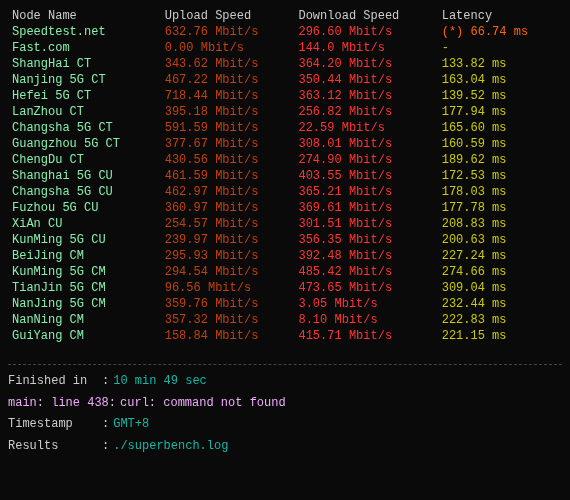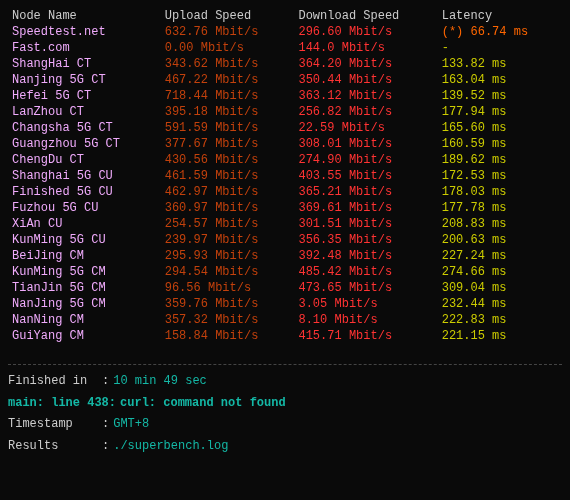--- a/index.html
+++ b/index.html
@@ -20,36 +20,36 @@
     th {
       color: #cccccc;
       text-align: left;
       padding: 1px 4px;
       font-weight: normal;
     }
     td {
       padding: 1px 4px;
       white-space: nowrap;
     }
-    .node-name { color: #f0abfc; }
+    .node-name { color: #86efac; }
     .upload { color: #c2410c; }
     .download { color: #ff3333; }
     .latency { color: #cccc00; }
     .latency-special { color: #ff6600; }
     .divider {
       border: none;
       border-top: 1px dashed #444444;
       margin: 6px 0;
     }
     .footer {
       color: #cccccc;
       line-height: 1.8;
     }
     .footer-value { color: #14b8a6; }
-    .footer-error { color: #14b8a6; font-weight: bold; }
+    .footer-error { color: #f0abfc; }
     .footer-row {
       display: flex;
       gap: 4px;
     }
   </style>
 </head>
 <body>
 
 <table>
   <thead>
@@ -115,21 +115,21 @@
         <td class="download">274.90 Mbit/s</td>
         <td class="latency">189.62 ms</td>
       </tr>
       <tr>
         <td class="node-name">Shanghai 5G  CU</td>
         <td class="upload">461.59 Mbit/s</td>
         <td class="download">403.55 Mbit/s</td>
         <td class="latency">172.53 ms</td>
       </tr>
       <tr>
-        <td class="node-name">Finished 5G  CU</td>
+        <td class="node-name">Changsha 5G  CU</td>
         <td class="upload">462.97 Mbit/s</td>
         <td class="download">365.21 Mbit/s</td>
         <td class="latency">178.03 ms</td>
       </tr>
       <tr>
         <td class="node-name">Fuzhou 5G  CU</td>
         <td class="upload">360.97 Mbit/s</td>
         <td class="download">369.61 Mbit/s</td>
         <td class="latency">177.78 ms</td>
       </tr>

